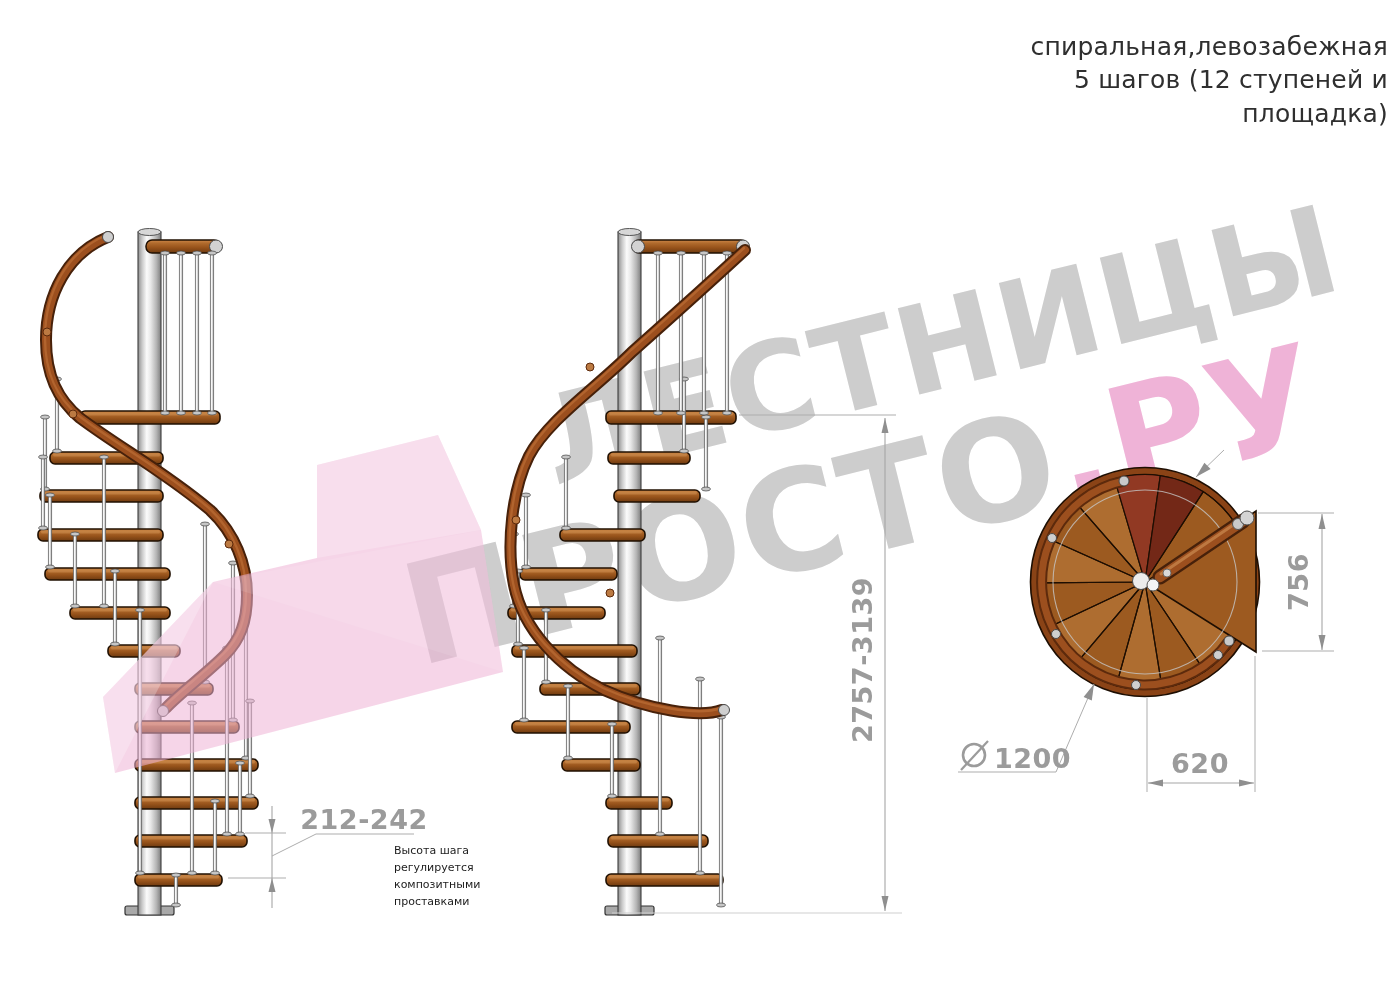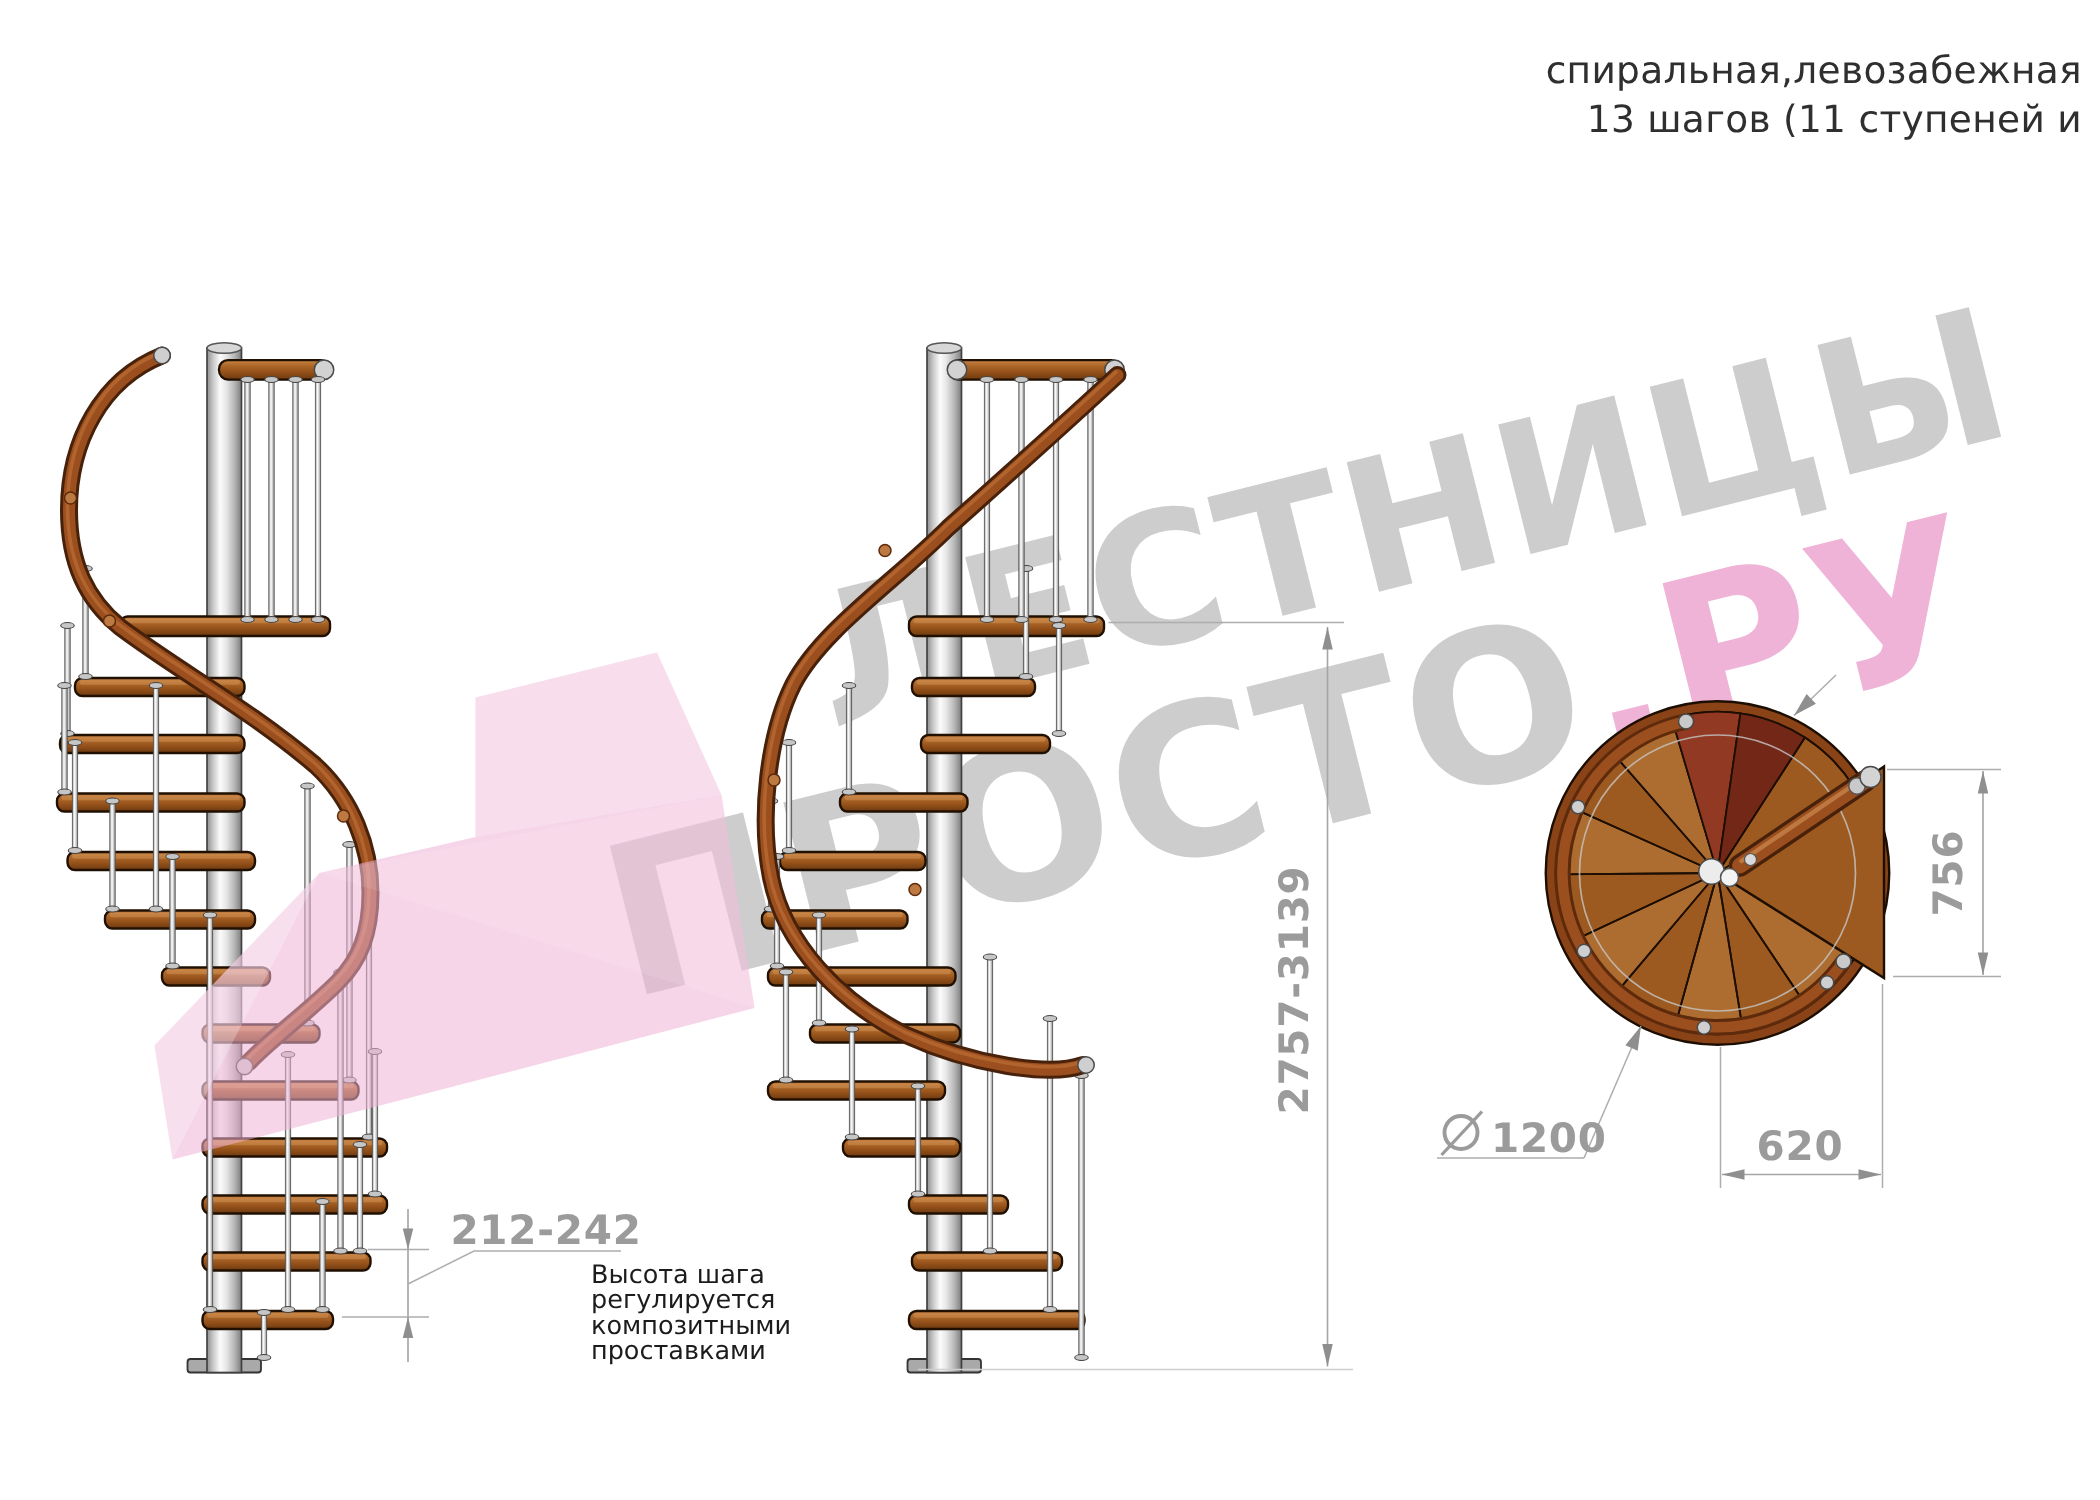--- a/index.html
+++ b/index.html
@@ -1,21 +1,21 @@
 <!DOCTYPE html>
 <html><head>
 <meta charset="utf-8">
 <style>
   html,body{margin:0;padding:0;}
   body{width:1400px;height:1000px;background:#ffffff;overflow:hidden;position:relative;
        font-family:"DejaVu Sans","Liberation Sans",sans-serif;}
   #stage{position:absolute;inset:0;width:1400px;height:1000px;}
   .header{position:absolute;top:30px;right:12px;text-align:right;font-size:25px;line-height:1.33;
           color:#2f2f2f;letter-spacing:.2px;}
-  .note{position:absolute;left:394px;top:842px;font-size:17px;line-height:17px;color:#1c1c1c;
+  .note{position:absolute;left:394px;top:842px;font-size:11px;line-height:17px;color:#1c1c1c;
         white-space:pre-line;text-align:left;}
   svg{position:absolute;left:0;top:0;}
   .dimtxt{font-family:"DejaVu Sans","Liberation Sans",sans-serif;font-weight:bold;
           font-size:27px;fill:#9b9b9b;letter-spacing:.5px;}
   .dimline{stroke:#a6a6a6;stroke-width:1.1;fill:none;}
   .extline{stroke:#adadad;stroke-width:1;fill:none;}
   .arrow{fill:#8f8f8f;stroke:none;}
   .wm{font-family:"DejaVu Sans","Liberation Sans",sans-serif;font-weight:bold;}
 </style>
 </head>
@@ -343,20 +343,21 @@
         <polygon class="arrow" points="1196,477 1210.6,469.1 1204.4,462.7"></polygon>
         <circle cx="974" cy="755" r="11" fill="none" stroke="#9b9b9b" stroke-width="2.6"></circle>
         <line x1="961" y1="770" x2="988" y2="741" stroke="#9b9b9b" stroke-width="2.2"></line>
         <text class="dimtxt" x="994" y="768">1200</text>
       </g>
     </g>
   </svg>
 
   <div class="header">
     <div>спиральная,левозабежная</div>
-    <div>13 шагов (11 ступеней и</div>
+    <div>5 шагов (12 ступеней и</div>
+    <div>площадка)</div>
   </div>
 
   <div class="note">Высота шага
 регулируется
 композитными
 проставками</div>
 </div>
 
 </body></html>

